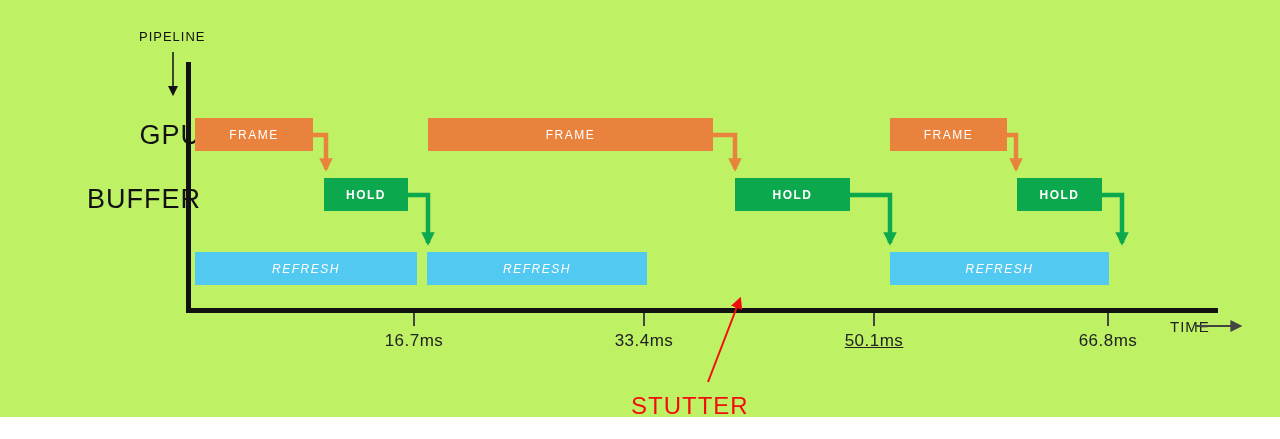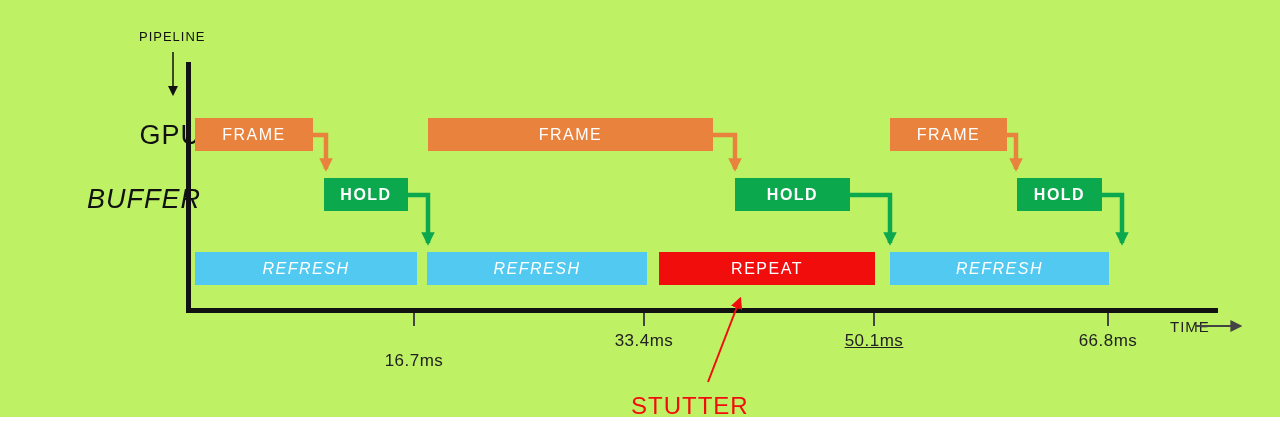--- a/index.html
+++ b/index.html
@@ -16,21 +16,21 @@
   .axis-h{left:186px;top:308px;width:1032px;height:5px;background:var(--axis);}
   
   .row-label{
     left:0;width:166px;text-align:right;
     font-size:27px;letter-spacing:1px;color:#111;
     line-height:30px;white-space:nowrap;padding-left:35px;
   }
   
   .bar{
     display:flex;align-items:center;justify-content:center;
-    color:#ffffff;font-size:16px;letter-spacing:1.5px;
+    color:#ffffff;font-size:12px;letter-spacing:1.5px;
     white-space:nowrap;
   }
   .bar.frame{background:var(--frame);}
   .bar.hold{background:var(--hold);font-weight:bold;}
   .bar.refresh{background:var(--refresh);font-style:italic;}
   .bar.repeat{background:var(--repeat);}
   
   .pipeline-label{left:139px;top:29px;font-size:13px;letter-spacing:1px;color:#111;}
   .tick-label{top:331px;width:120px;text-align:center;font-size:17px;color:#222;letter-spacing:0.5px;}
   .time-label{left:1147px;top:318px;font-size:15px;letter-spacing:1px;color:#222;margin-left:23px;}
@@ -52,36 +52,35 @@
 
 <div class="canvas">
 
   <div class="abs axis-v"></div>
   <div class="abs axis-h"></div>
 
   <div class="abs pipeline-label">PIPELINE</div>
   <div class="abs time-label">TIME</div>
 
   <div class="abs row-label" style="top:120px;">GPU</div>
-  <div class="abs row-label" style="top:184px;font-style:italic;">BUFFER</div>
+  <div class="abs row-label" style="top:184px;">BUFFER</div>
 
   <div class="abs bar frame" style="left:195px;top:118px;width:118px;height:33px;">FRAME</div>
   <div class="abs bar frame" style="left:428px;top:118px;width:285px;height:33px;">FRAME</div>
   <div class="abs bar frame" style="left:890px;top:118px;width:117px;height:33px;">FRAME</div>
 
   <div class="abs bar hold" style="left:324px;top:178px;width:84px;height:33px;">HOLD</div>
   <div class="abs bar hold" style="left:735px;top:178px;width:115px;height:33px;">HOLD</div>
   <div class="abs bar hold" style="left:1017px;top:178px;width:85px;height:33px;">HOLD</div>
 
   <div class="abs bar refresh" style="left:195px;top:252px;width:222px;height:33px;">REFRESH</div>
   <div class="abs bar refresh" style="left:427px;top:252px;width:220px;height:33px;">REFRESH</div>
-  <div class="abs bar repeat" style="left:659px;top:252px;width:216px;height:33px;">REPEAT</div>
   <div class="abs bar refresh" style="left:890px;top:252px;width:219px;height:33px;">REFRESH</div>
 
-  <div class="abs tick-label" style="left:354px;margin-top:20px;">16.7ms</div>
+  <div class="abs tick-label" style="left:354px;">16.7ms</div>
   <div class="abs tick-label" style="left:584px;">33.4ms</div>
   <div class="abs tick-label" style="left:814px;text-decoration:underline;">50.1ms</div>
   <div class="abs tick-label" style="left:1048px;">66.8ms</div>
 
   <div class="abs stutter-label">STUTTER</div>
 
   <svg class="abs overlay" width="1280" height="439" viewBox="0 0 1280 439">
     <defs>
       <marker id="mFrame" viewBox="0 0 10 10" refX="8" refY="5" markerWidth="3" markerHeight="3" orient="auto">
           <path class="head-frame" d="M0,0 L10,5 L0,10 z"></path>

